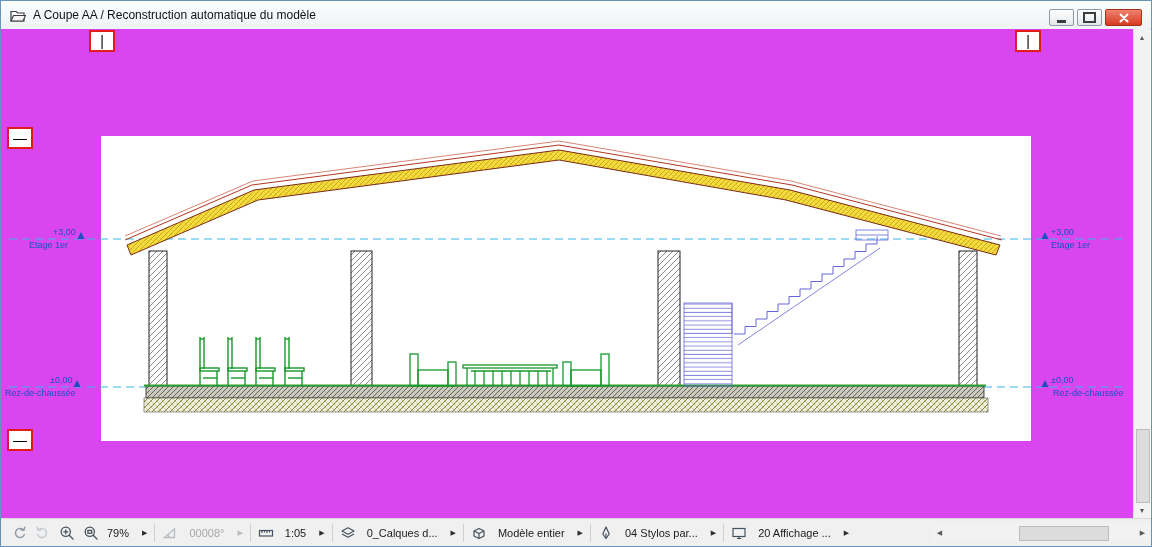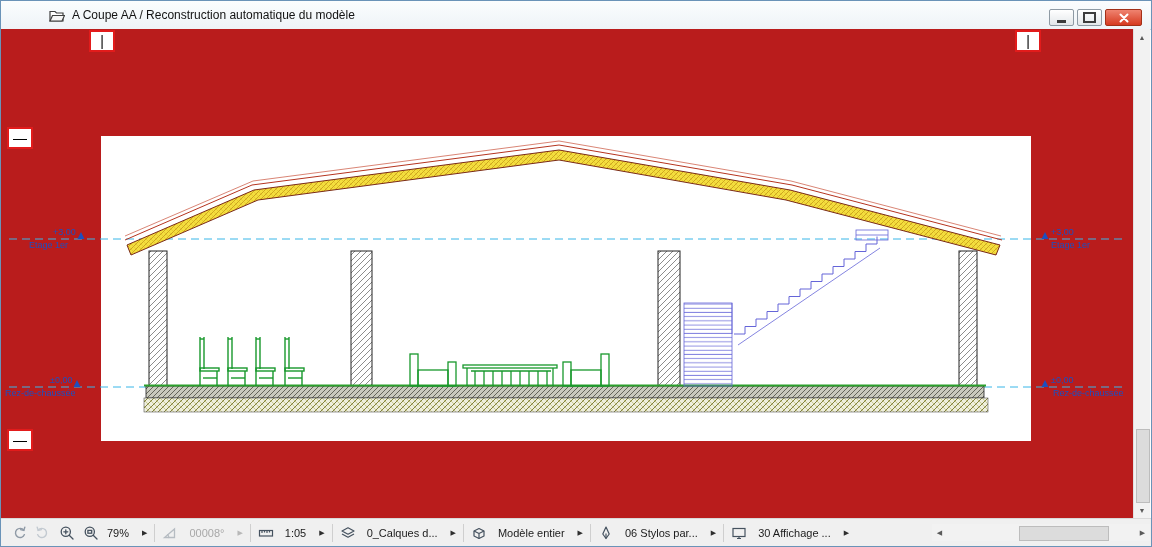--- a/index.html
+++ b/index.html
@@ -1,32 +1,32 @@
 <!DOCTYPE html>
 <html><head>
 <meta charset="utf-8">
 <style>
   html,body{margin:0;padding:0;background:#8f8f8f;font-family:"Liberation Sans",sans-serif;}
   .window{position:relative;width:1152px;height:547px;box-sizing:border-box;background:#fff;
     border:1px solid #6a93b8;overflow:hidden;}
   
   .titlebar{position:absolute;top:0;left:0;right:0;height:28px;
     background:linear-gradient(#fbfdfe,#eef3f7);border-bottom:1px solid #ccd6de;
-    display:flex;align-items:center;padding-left:39px;}
+    display:flex;align-items:center;}
   .title-icon{margin:0 7px 0 9px;display:flex;}
   .title-text{font-size:12px;color:#121212;white-space:nowrap;}
   .winbtn{position:absolute;top:8px;height:17px;box-sizing:border-box;border:1px solid #8e9aa4;
     border-radius:2px;background:linear-gradient(#ffffff,#e3e7ea);display:flex;align-items:center;justify-content:center;cursor:pointer;}
   .btn-min{left:1048px;width:25px;}
   .btn-max{left:1076px;width:25px;}
   .btn-close{left:1104px;width:37px;background:linear-gradient(#ef8370,#d63a20);border-color:#a23018;}
   .glyph-min{width:9px;height:3px;background:#3c3c3c;margin-top:7px;}
   .glyph-max{width:9px;height:7px;border:2px solid #3c3c3c;}
   
-  .canvas{position:absolute;top:28px;left:0;width:1132px;height:489px;background:#b91c1c;overflow:hidden;cursor:crosshair;}
+  .canvas{position:absolute;top:28px;left:0;width:1132px;height:489px;background:#d946ef;overflow:hidden;cursor:crosshair;}
   
   .handle{position:absolute;width:26px;height:22px;box-sizing:border-box;background:#fff;
     border:2px solid #e21b1b;display:flex;align-items:center;justify-content:center;
     color:#000;z-index:5;cursor:move;}
   .handle span{font-size:14px;line-height:1;color:#000;}
   .h-tl{left:88px;top:29px;} .h-tr{left:1014px;top:29px;}
   .h-ml{left:6px;top:126px;} .h-bl{left:6px;top:428px;}
   
   .vscroll{position:absolute;left:1132px;top:28px;width:17px;height:489px;background:#f2f2f2;
     border-left:1px solid #e0e0e0;box-sizing:border-box;}
@@ -314,34 +314,34 @@
 
     <div class="sep"></div>
 
     <div class="sb-item">
       <span class="sb-icon">
         <svg width="16" height="16" viewBox="0 0 16 16" fill="none" stroke="#45525f" stroke-width="1.2" stroke-linejoin="round">
           <path d="M8,2 L11.2,9 L8,13.5 L4.8,9 Z"></path>
           <path d="M8,8.5 V13.5"></path>
         </svg>
       </span>
-      <span class="sb-text">06 Stylos par...</span>
+      <span class="sb-text">04 Stylos par...</span>
       <span class="arrow">▶</span>
     </div>
 
     <div class="sep"></div>
 
     <div class="sb-item">
       <span class="sb-icon">
         <svg width="16" height="16" viewBox="0 0 16 16" fill="none" stroke="#45525f" stroke-width="1.2">
           <rect x="2" y="3.5" width="12" height="8"></rect>
           <path d="M6,11.5 M6,13.5 H10 M8,11.5 V13.5"></path>
         </svg>
       </span>
-      <span class="sb-text">30 Affichage ...</span>
+      <span class="sb-text">20 Affichage ...</span>
       <span class="arrow">▶</span>
     </div>
 
     <div class="spacer"></div>
 
     <div class="hscroll">
       <div class="hbtn">
         <span>◀</span>
       </div>
       <div class="htrack">

